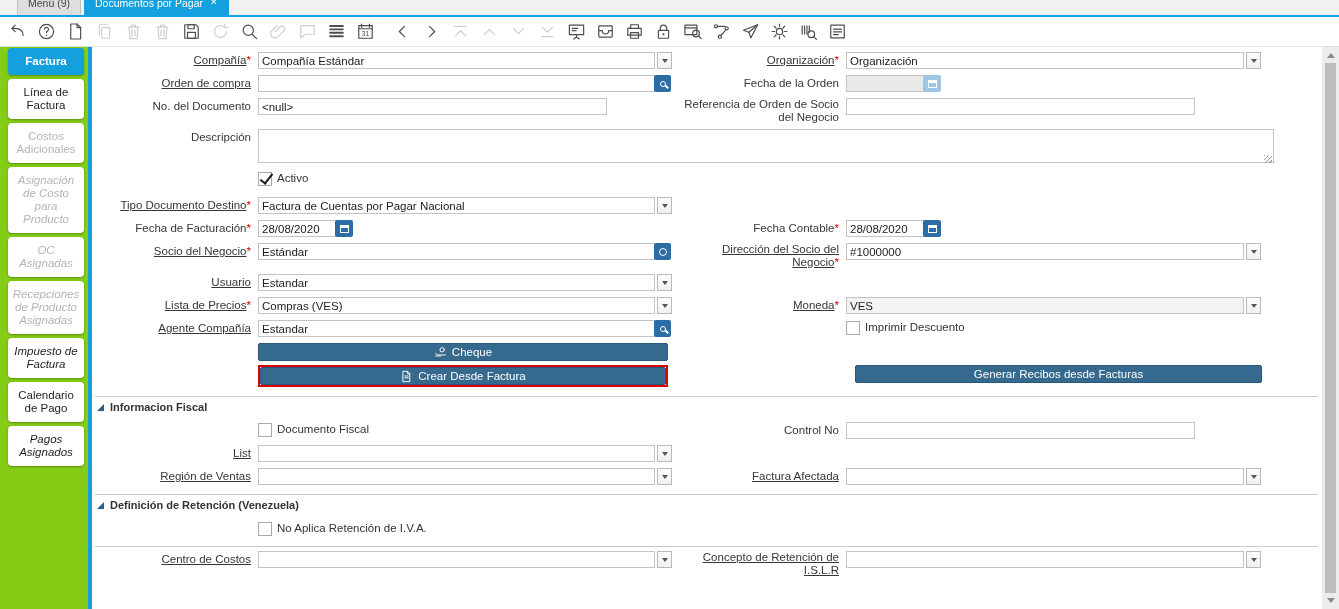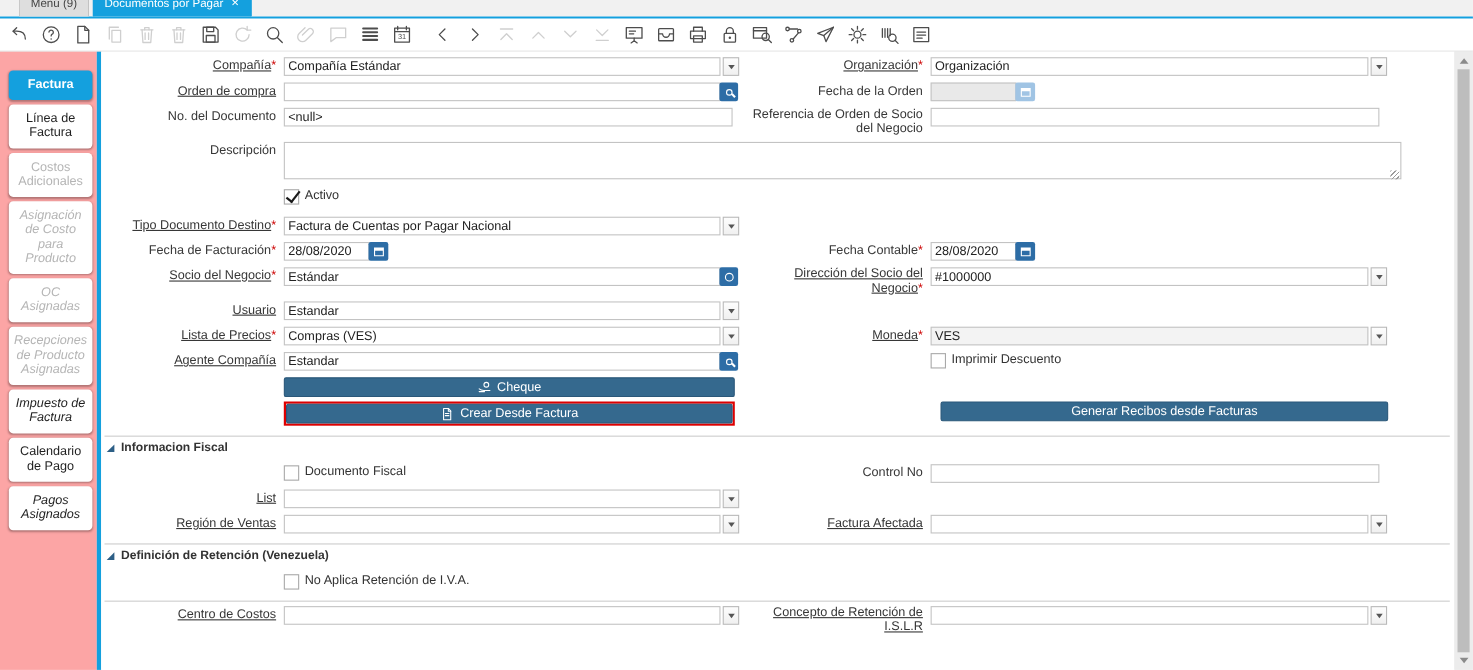--- a/index.html
+++ b/index.html
@@ -20,21 +20,21 @@
   .tab-accent{height:2px;background:var(--accent)}
 
   
   .toolbar{height:30px;background:#fff;border-bottom:1px solid #e0e0e0;display:flex;align-items:center;padding-left:7px;gap:9px}
   .tbi{width:20px;height:20px;color:var(--icon);display:inline-flex;align-items:center;justify-content:center}
   .tbi.dis{color:var(--icon_dis)}
   .tbi svg{width:19px;height:19px;fill:none;stroke:currentColor;stroke-width:1.5;stroke-linecap:round;stroke-linejoin:round}
 
   
   .main{display:flex;height:562px}
-  .sidebar{width:88px;background:#fca5a5;padding:17px 4px 0 8px;flex-shrink:0}
+  .sidebar{width:88px;background:#84cc16;padding:1px 4px 0 8px;flex-shrink:0}
   .stab{background:#fff;border-radius:4px;box-shadow:0 1px 2px rgba(0,0,0,.3);padding:7px 4px;margin-bottom:4px;
         text-align:center;color:#1f1f1f;line-height:13px;cursor:pointer}
   .stab.active{background:var(--accent);color:#fff;font-weight:bold}
   .stab.italic{font-style:italic}
   .stab.disabled{color:#b5b5b5;cursor:default}
   .accent-bar{width:4px;background:var(--accent);flex-shrink:0}
   .content{flex:1;background:#fff;padding:5px 4px 0 3px;overflow:hidden}
   .vscroll{width:17px;background:#ececec;flex-shrink:0;display:flex;flex-direction:column;align-items:center;padding:3px 0}
   .sarr{width:0;height:0;margin:3px 0}
   .sarr.up{border-left:4px solid transparent;border-right:4px solid transparent;border-bottom:5px solid #8a8a8a}
@@ -51,21 +51,21 @@
   .lbl .u{text-decoration:underline}
   .req{color:var(--required)}
   .txt{height:17px;border:1px solid #c3c3c3;background:#fff;padding:0 3px;font-size:11.5px;color:#222;
        font-family:"Liberation Sans",sans-serif}
   .txt.dis{background:#e9e9e9}
   .txt.ro{background:#f3f3f3}
   textarea.txt{height:34px;resize:none;padding:2px 3px;background:
       linear-gradient(135deg,transparent 0 50%,#fff 50%),#fff}
   .grip{position:relative;left:-10px;top:26px;width:8px;height:8px;pointer-events:none;
         background:repeating-linear-gradient(135deg,#9a9a9a 0 1px,transparent 1px 3px)}
-  .w1{width:397px}.w2{width:408px}.w3{width:78px}.w4{width:398px}.wdesc{width:1016px}
+  .w1{width:397px}.w2{width:349px}.w3{width:78px}.w4{width:398px}.wdesc{width:1016px}
   .dd{width:15px;height:17px;margin-left:2px;border:1px solid #b9b9b9;background:linear-gradient(#fdfdfd,#f0f0f0);
       display:flex;align-items:center;justify-content:center;cursor:pointer}
   .dd i{width:0;height:0;border-left:3.5px solid transparent;border-right:3.5px solid transparent;border-top:4px solid #555}
   .fbtn{width:17px;height:17px;margin-left:-1px;border:none;border-radius:2px;background:var(--field_button);
         display:flex;align-items:center;justify-content:center;cursor:pointer}
   .cal{width:18px}
   .cal.dis{background:#a0c4e4}
   .cal-ic{width:9px;height:8px;border:1px solid #fff;border-top:3px solid #fff}
   .mag{width:6px;height:6px;border:1.5px solid #fff;border-radius:50%;position:relative}
   .mag::after{content:"";position:absolute;left:4px;top:4px;width:4px;height:1.5px;background:#fff;transform:rotate(45deg)}

